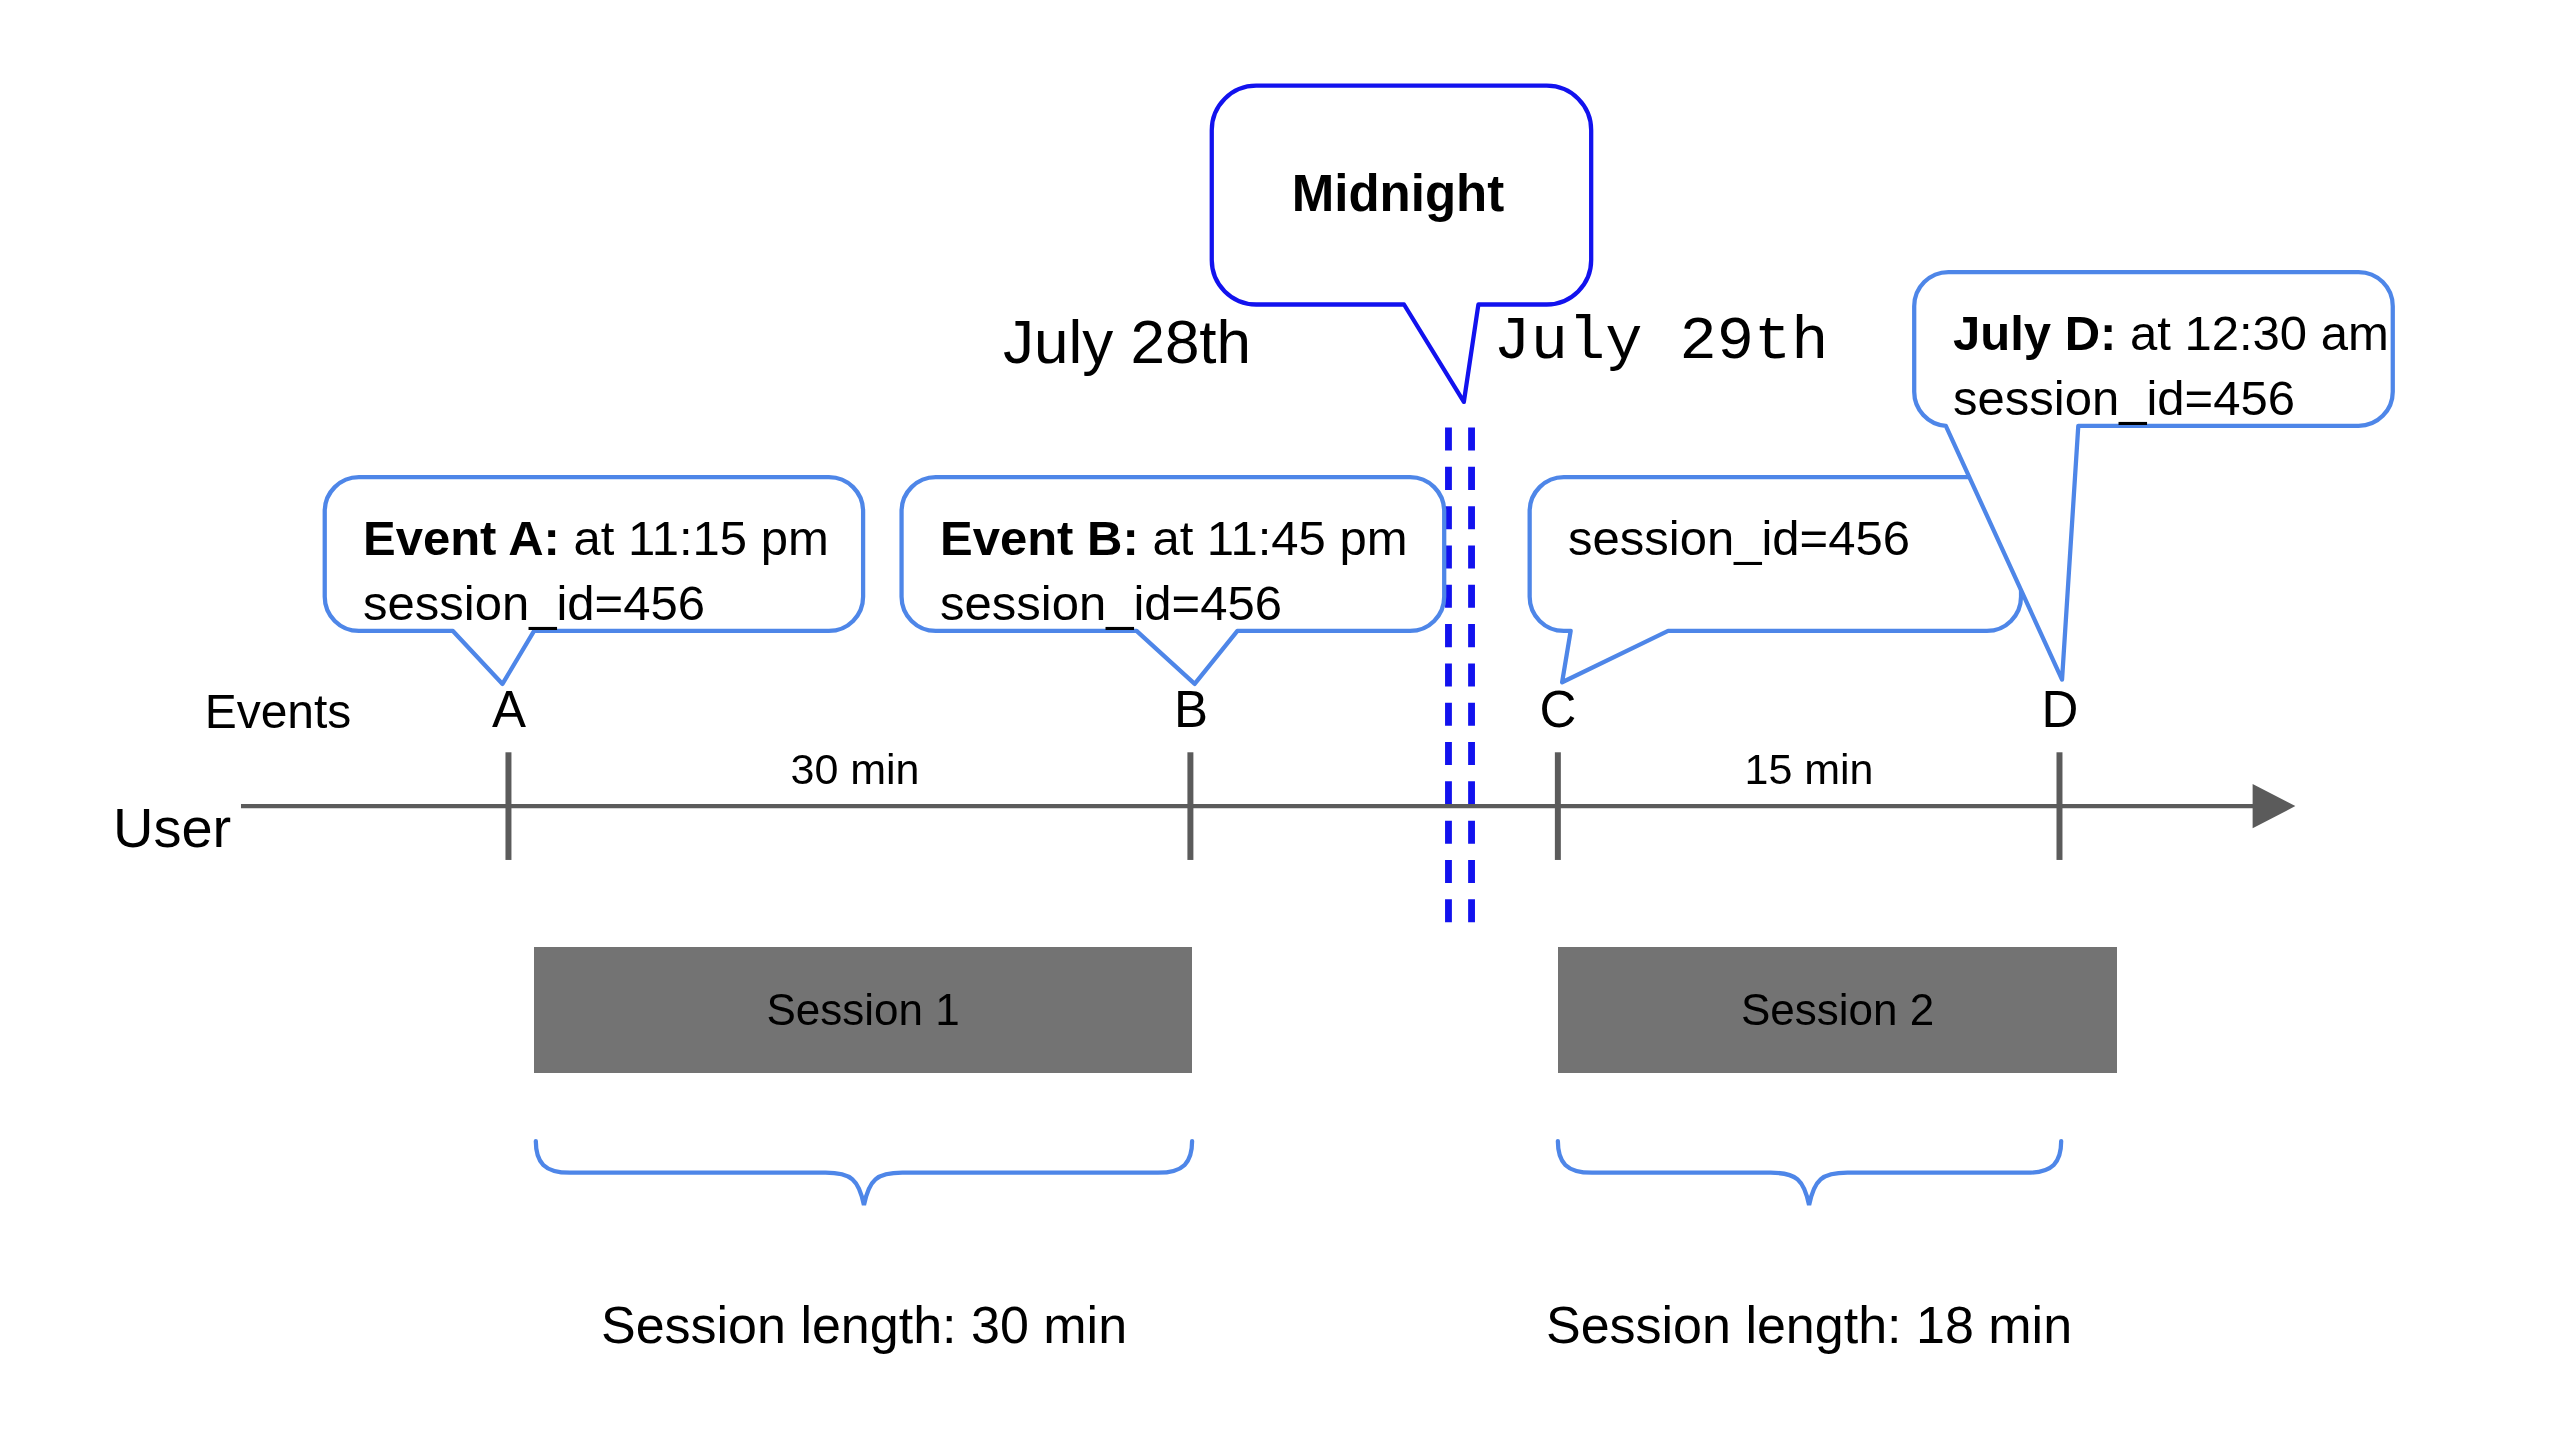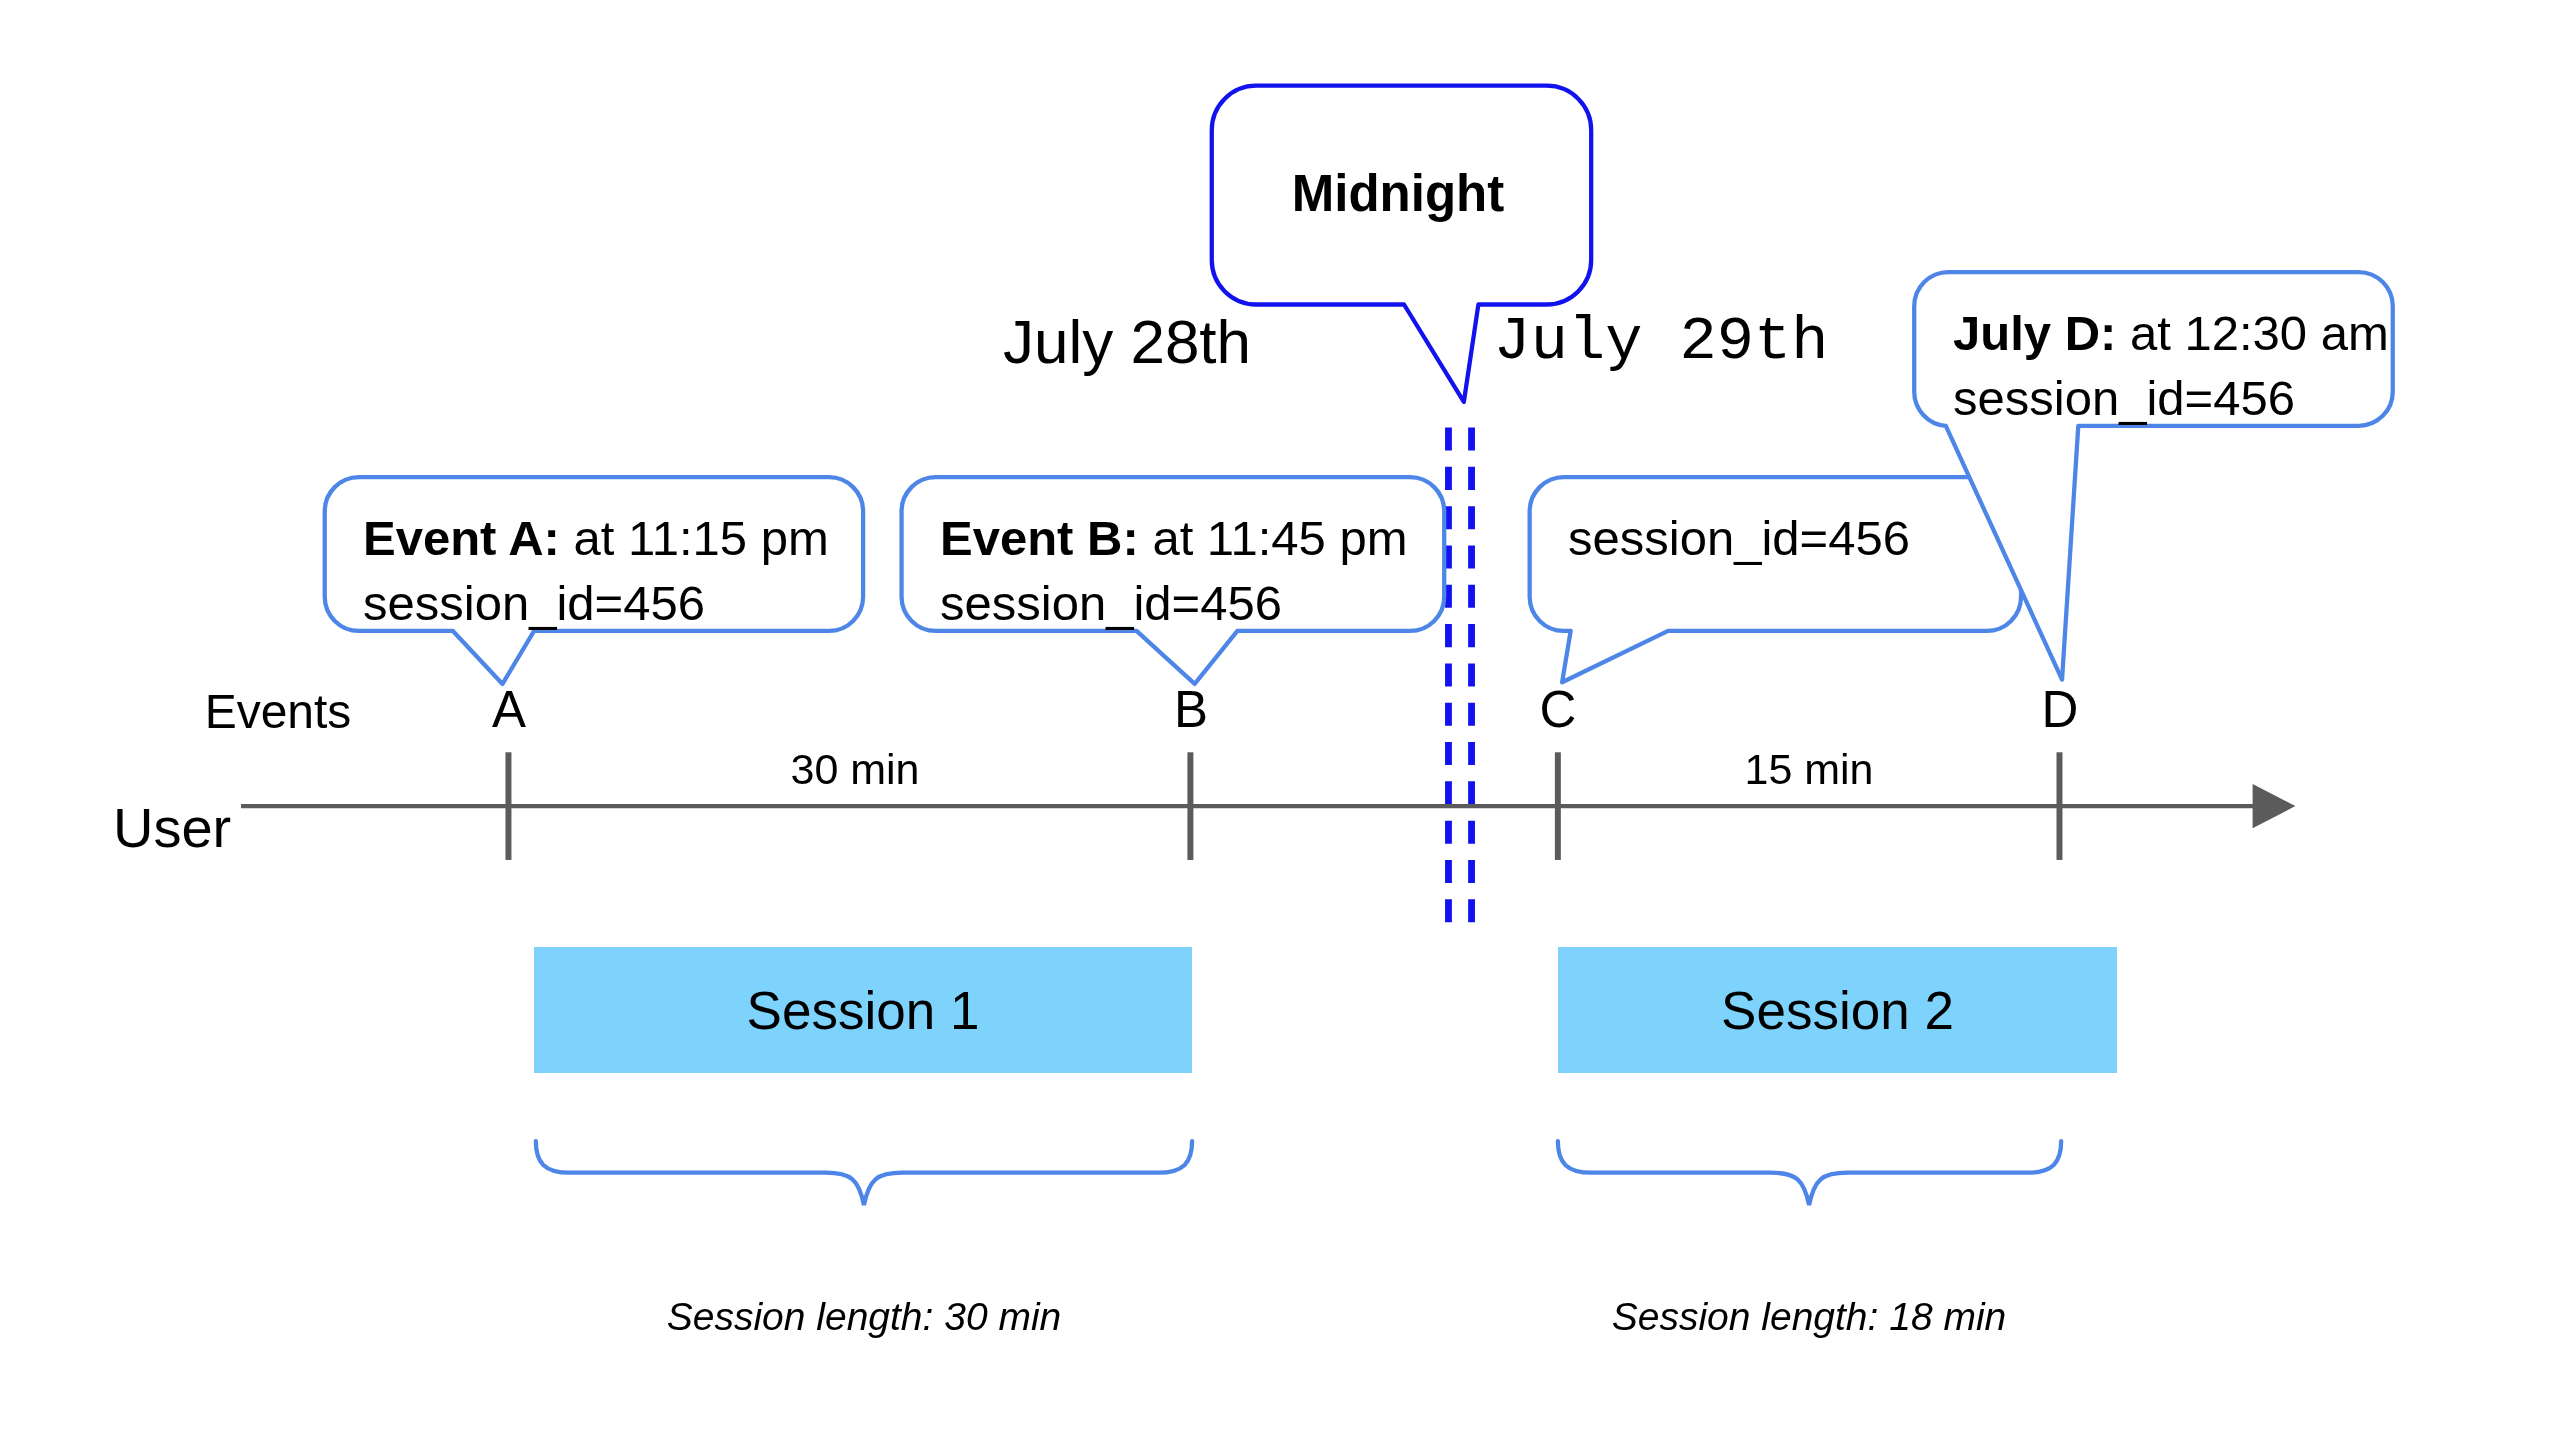--- a/index.html
+++ b/index.html
@@ -17,25 +17,25 @@
   .date-label{font-size:62px;}
   .midnight-label{font-size:51px;font-weight:bold;}
   .bubble-text{font-size:49px;line-height:65px;}
   .bubble-text b{font-weight:bold;}
   .user-label{font-size:56px;}
   .events-label{font-size:48px;}
   .tick-letter{font-size:51px;transform:translateX(-50%);}
   .interval-label{font-size:43px;transform:translateX(-50%);}
   .session-box{
     position:absolute;
-    background:#7dd3fc;
+    background:#737373;
     display:flex;align-items:center;justify-content:center;
-    font-size:53px;
+    font-size:44px;
   }
-  .session-length{font-size:39px;transform:translateX(-50%);font-style:italic;}
+  .session-length{font-size:52px;transform:translateX(-50%);}
 </style>
 </head>
 <body>
 
 <div id="canvas">
 
   <svg id="shapes" viewBox="0 0 2984 1702">
 
     <g stroke="#1212ee" stroke-width="8" stroke-dasharray="27 19">
       <line x1="1695" y1="500" x2="1695" y2="1095"></line>

